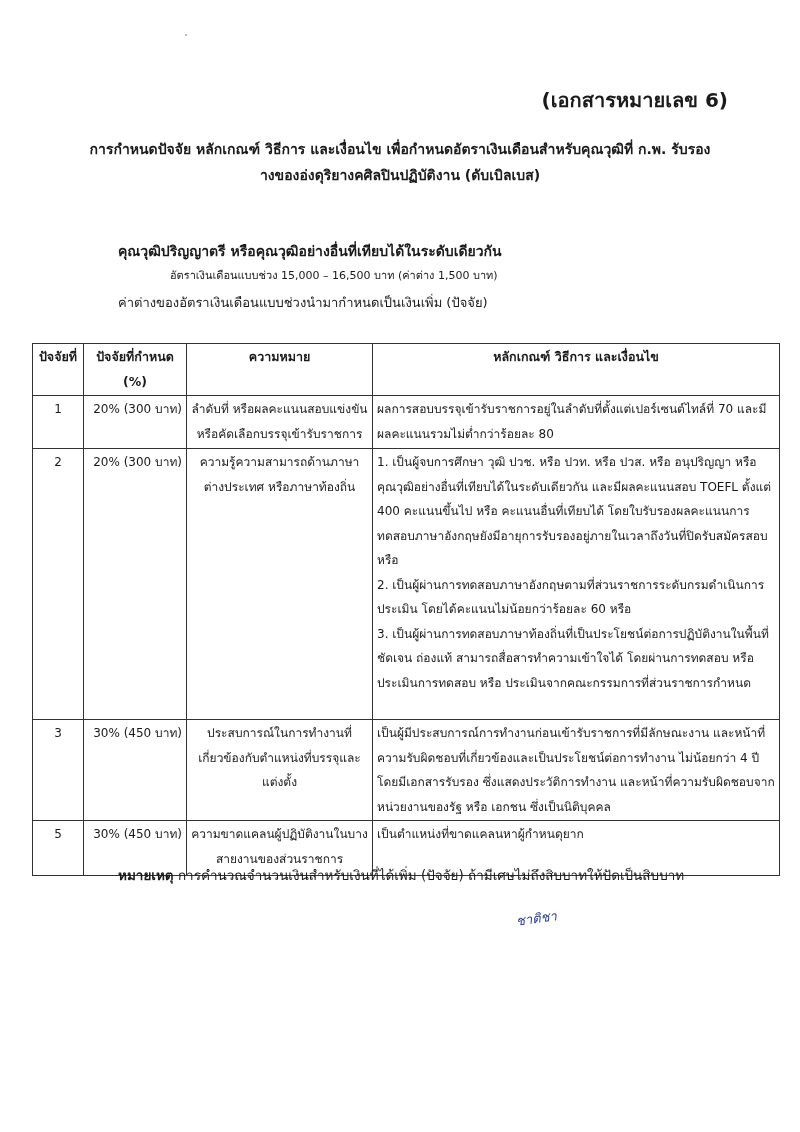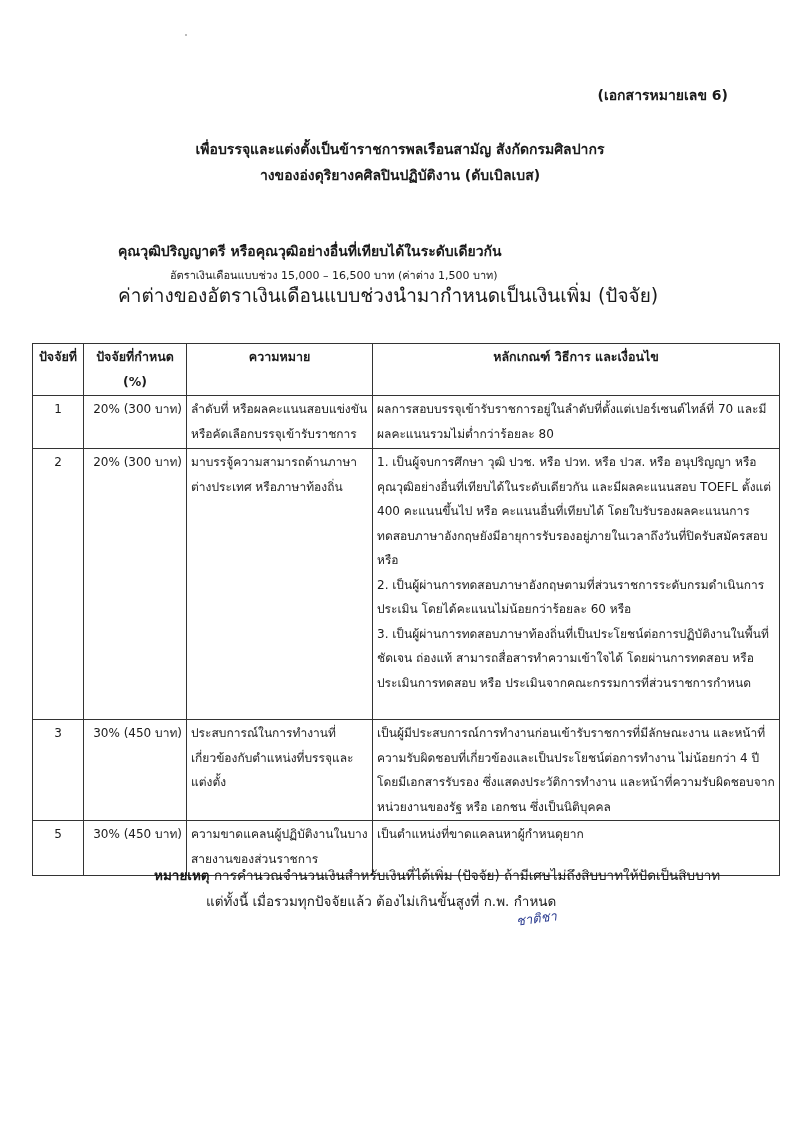--- a/index.html
+++ b/index.html
@@ -2,73 +2,73 @@
 <html><head>
   <meta charset="utf-8">
   <style>
     html, body { margin: 0; padding: 0; background: #ffffff; }
     body {
       width: 800px; height: 1132px; position: relative; overflow: hidden;
       font-family: "DejaVu Sans", sans-serif; color: #1a1a1a;
     }
     .doc-number {
       position: absolute; top: 84px; right: 72px;
-      font-size: 14px; font-weight: bold;
+      font-size: 20px; font-weight: bold;
     }
     .title-block {
       position: absolute; top: 136px; left: 0; width: 800px;
       text-align: center; font-weight: bold; font-size: 14px; line-height: 26px;
     }
     .qual-heading {
       position: absolute; top: 240px; left: 118px;
       font-size: 14px; font-weight: bold; text-align: center;
     }
     .salary-range {
       position: absolute; top: 266px; left: 170px; font-size: 11px;
     }
     .diff-note {
-      position: absolute; top: 280px; left: 118px; font-size: 19px;
+      position: absolute; top: 292px; left: 118px; font-size: 13px;
     }
     table.factors {
       position: absolute; top: 343px; left: 32px; width: 748px;
       border-collapse: collapse; font-size: 12px; line-height: 24.5px;
     }
     table.factors th, table.factors td {
       border: 1.3px solid #333; vertical-align: top; padding: 1px 4px;
     }
     table.factors th { font-weight: bold; text-align: center; height: 24px; font-size: 12.5px; }
     .col-no { width: 42px; text-align: center; }
     .col-pct { width: 94px; text-align: right; }
-    .col-mean { width: 177px; }
+    .col-mean { width: 177px; text-align: center; }
     .row-1 td { height: 50px; }
     .row-2 td { height: 268px; }
     .row-3 td { height: 98px; }
     .row-4 td { height: 52px; }
     .criteria-line { display: block; }
     .remark {
-      position: absolute; top: 862px; left: 118px; font-size: 13.5px; line-height: 26px; margin-left: 36px;
+      position: absolute; top: 862px; left: 118px; font-size: 13.5px; line-height: 26px;
     }
     .remark-label { font-weight: bold; }
     .remark-line2 { display: block; padding-left: 52px; }
     .signature {
       position: absolute; top: 908px; left: 516px;
       font-family: "DejaVu Serif", serif; font-style: italic;
       color: #2a3b8f; font-size: 13px; transform: rotate(-8deg);
     }
     .speck { position: absolute; top: 34px; left: 185px; width: 2px; height: 2px; background: #bbb; }
   </style>
 </head>
 <body>
 
 <div class="speck"></div>
 
 <div class="doc-number">(เอกสารหมายเลข 6)</div>
 
 <div class="title-block">
-  <div>เพื่อบรรจุและแต่งตั้งเป็นข้าราชการพลเรือนสามัญ สังกัดกรมศิลปากร</div>
+  <div>การกำหนดปัจจัย หลักเกณฑ์ วิธีการ และเงื่อนไข เพื่อกำหนดอัตราเงินเดือนสำหรับคุณวุฒิที่ ก.พ. รับรอง</div>
   <div>างของอ่งดุริยางคศิลปินปฏิบัติงาน (ดับเบิลเบส)</div>
 </div>
 
 <div class="qual-heading">คุณวุฒิปริญญาตรี หรือคุณวุฒิอย่างอื่นที่เทียบได้ในระดับเดียวกัน</div>
 <div class="salary-range">อัตราเงินเดือนแบบช่วง 15,000 – 16,500 บาท (ค่าต่าง 1,500 บาท)</div>
 <div class="diff-note">ค่าต่างของอัตราเงินเดือนแบบช่วงนำมากำหนดเป็นเงินเพิ่ม (ปัจจัย)</div>
 
 <table class="factors">
   <thead>
     <tr>
@@ -83,21 +83,21 @@
       <td class="col-no">1</td>
       <td class="col-pct">20% (300 บาท)</td>
       <td class="col-mean">ลำดับที่ หรือผลคะแนนสอบแข่งขัน หรือคัดเลือกบรรจุเข้ารับราชการ</td>
       <td>
         <span class="criteria-line">ผลการสอบบรรจุเข้ารับราชการอยู่ในลำดับที่ตั้งแต่เปอร์เซนต์ไทล์ที่ 70 และมีผลคะแนนรวมไม่ต่ำกว่าร้อยละ 80</span>
       </td>
     </tr>
     <tr class="row-2">
       <td class="col-no">2</td>
       <td class="col-pct">20% (300 บาท)</td>
-      <td class="col-mean">มาบรรจู้ความสามารถด้านภาษาต่างประเทศ หรือภาษาท้องถิ่น</td>
+      <td class="col-mean">ความรู้ความสามารถด้านภาษาต่างประเทศ หรือภาษาท้องถิ่น</td>
       <td>
         <span class="criteria-line">1. เป็นผู้จบการศึกษา วุฒิ ปวช. หรือ ปวท. หรือ ปวส. หรือ อนุปริญญา หรือ คุณวุฒิอย่างอื่นที่เทียบได้ในระดับเดียวกัน และมีผลคะแนนสอบ TOEFL ตั้งแต่ 400 คะแนนขึ้นไป หรือ คะแนนอื่นที่เทียบได้ โดยใบรับรองผลคะแนนการทดสอบภาษาอังกฤษยังมีอายุการรับรองอยู่ภายในเวลาถึงวันที่ปิดรับสมัครสอบ หรือ</span>
         <span class="criteria-line">2. เป็นผู้ผ่านการทดสอบภาษาอังกฤษตามที่ส่วนราชการระดับกรมดำเนินการประเมิน โดยได้คะแนนไม่น้อยกว่าร้อยละ 60 หรือ</span>
         <span class="criteria-line">3. เป็นผู้ผ่านการทดสอบภาษาท้องถิ่นที่เป็นประโยชน์ต่อการปฏิบัติงานในพื้นที่ชัดเจน ถ่องแท้ สามารถสื่อสารทำความเข้าใจได้ โดยผ่านการทดสอบ หรือ ประเมินการทดสอบ หรือ ประเมินจากคณะกรรมการที่ส่วนราชการกำหนด</span>
       </td>
     </tr>
     <tr class="row-3">
       <td class="col-no">3</td>
       <td class="col-pct">30% (450 บาท)</td>
       <td class="col-mean">ประสบการณ์ในการทำงานที่เกี่ยวข้องกับตำแหน่งที่บรรจุและแต่งตั้ง</td>
@@ -112,16 +112,15 @@
       <td>
         <span class="criteria-line">เป็นตำแหน่งที่ขาดแคลนหาผู้กำหนดุยาก</span>
       </td>
     </tr>
   </tbody>
 </table>
 
 <div class="remark">
   <span class="remark-label">หมายเหตุ</span>
   <span>การคำนวณจำนวนเงินสำหรับเงินที่ได้เพิ่ม (ปัจจัย) ถ้ามีเศษไม่ถึงสิบบาทให้ปัดเป็นสิบบาท</span>
-  <span class="remark-line2">แต่ทั้งนี้ เมื่อรวมทุกปัจจัยแล้ว ต้องไม่เกินขั้นสูงที่ ก.พ. กำหนด</span>
 </div>
 
 <div class="signature">ชาติชา</div>
 
 </body></html>

